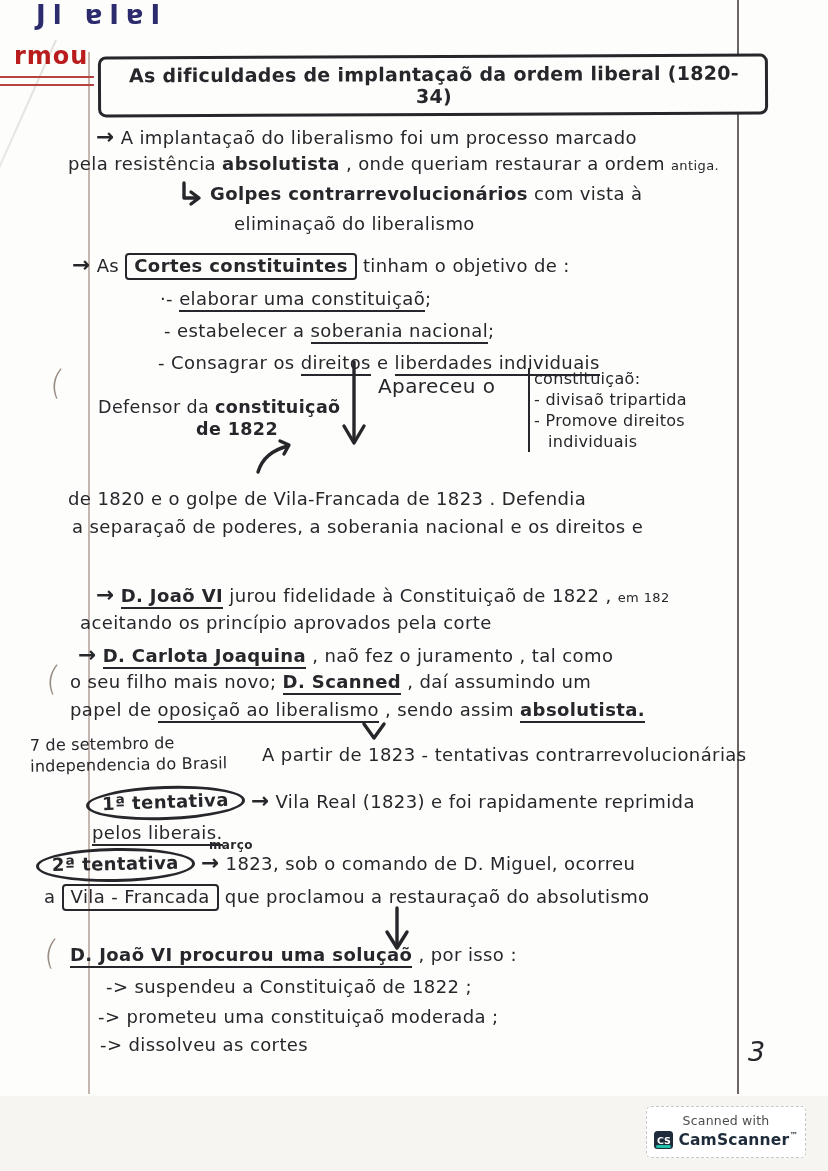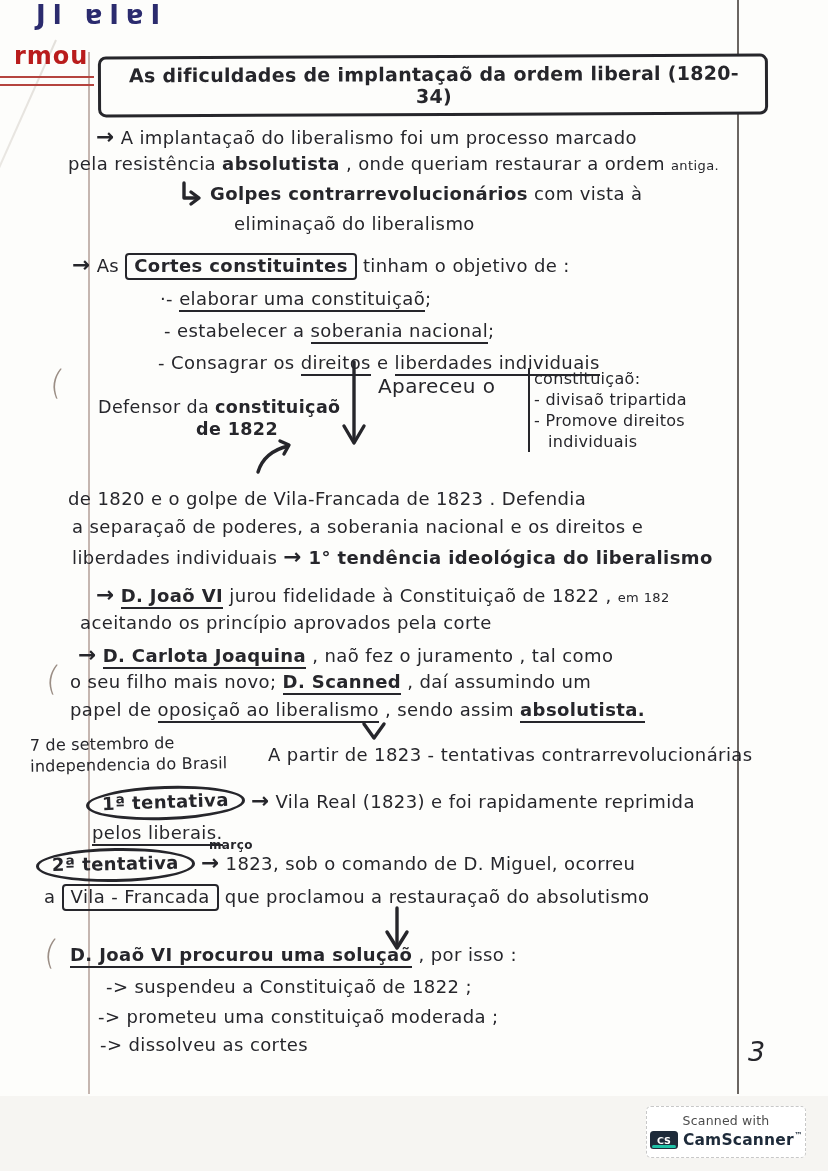--- a/index.html
+++ b/index.html
@@ -32,21 +32,21 @@
             padding-left:4px;font-size:16px;color:#26262b;line-height:21px;letter-spacing:.3px;}
   .marginnote{position:absolute;left:30px;top:733px;font-size:16px;color:#26262b;line-height:21px;letter-spacing:.2px;transform:rotate(-1deg);}
   .sup-note{position:absolute;font-size:12px;top:-12px;left:8px;}
   .pagenum{position:absolute;left:748px;top:1036px;font-size:27px;color:#26262b;font-style:italic;}
   
   .strip{position:absolute;left:0;top:1096px;width:828px;height:75px;background:#f6f5f2;}
   .badge{position:absolute;left:646px;top:1106px;width:160px;height:52px;background:#fff;
          border:1.5px dashed #c8c8c8;border-radius:5px;text-align:center;padding-top:6px;box-sizing:border-box;}
   .badge .l1{font-size:12.5px;color:#4c4c4c;letter-spacing:.2px;}
   .badge .row{display:flex;align-items:center;justify-content:center;gap:5px;margin-top:3px;}
-  .cs-icon{width:28px;height:18px;background:#1e2b3a;border-radius:3.5px;color:#fff;font-size:9.5px;font-weight:bold;
+  .cs-icon{width:19px;height:18px;background:#1e2b3a;border-radius:3.5px;color:#fff;font-size:9.5px;font-weight:bold;
            display:flex;align-items:center;justify-content:center;position:relative;}
   .cs-icon::after{content:"";position:absolute;left:2px;right:2px;bottom:1.5px;height:2.5px;background:#1fc2a7;border-radius:2px;}
   .brand{font-size:15.5px;font-weight:bold;color:#1e2b3a;letter-spacing:.2px;}
   .tm{font-size:8px;color:#1e2b3a;vertical-align:top;}
   svg.sketch{position:absolute;overflow:visible;}
   svg.sketch *{stroke:#26262b;stroke-width:3.4;fill:none;stroke-linecap:round;stroke-linejoin:round;}
 </style>
 </head>
 <body>
 
@@ -111,23 +111,20 @@
     <div class="ln" style="left:378px;top:374px;font-size:20px;">Apareceu o</div>
     <div class="note-box">
       <div>constituiçaõ:</div>
       <div>- divisaõ tripartida</div>
       <div>- Promove direitos</div>
       <div style="padding-left:14px">individuais</div>
     </div>
 
     <div class="ln" style="left:68px;top:488px;">de 1820 e o golpe de Vila-Francada de 1823 . Defendia</div>
     <div class="ln" style="left:72px;top:516px;">a separaçaõ de poderes, a soberania nacional e os direitos e</div>
-    <div class="ln" style="left:72px;top:544px;">
-      <span>liberdades individuais </span><span class="arr">→</span><span class="b"> 1° tendência ideológica do liberalismo</span>
-    </div>
 
     <div class="ln" style="left:96px;top:582px;">
       <span class="arr">→</span>
       <span class="u b">D. Joaõ VI</span><span> jurou fidelidade à Constituiçaõ de 1822 ,</span>
       <span class="small">em 182</span>
     </div>
     <div class="ln" style="left:80px;top:612px;">aceitando os princípio aprovados pela corte</div>
     <div class="ln" style="left:78px;top:642px;">
       <span class="arr">→</span>
       <span class="u b">D. Carlota Joaquina</span><span> , naõ fez o juramento , tal como</span>
@@ -140,21 +137,21 @@
     </div>
 
     <svg class="sketch" style="left:362px;top:722px;" width="24" height="26">
       <polyline points="2,2 12,16 22,2"></polyline>
     </svg>
 
     <div class="marginnote">
       <div>7 de setembro de</div>
       <div>independencia do Brasil</div>
     </div>
-    <div class="ln" style="left:268px;top:744px;">A partir de 1823 - tentativas contrarrevolucionárias</div>
+    <div class="ln" style="left:262px;top:744px;">A partir de 1823 - tentativas contrarrevolucionárias</div>
 
     <div class="ln" style="left:86px;top:786px;">
       <span class="circled">1ª tentativa</span>
       <span class="arr">→</span>
       <span>Vila Real (1823) e foi rapidamente reprimida</span>
     </div>
     <div class="ln" style="left:92px;top:822px;">
       <span class="u">pelos liberais.</span>
     </div>
 

